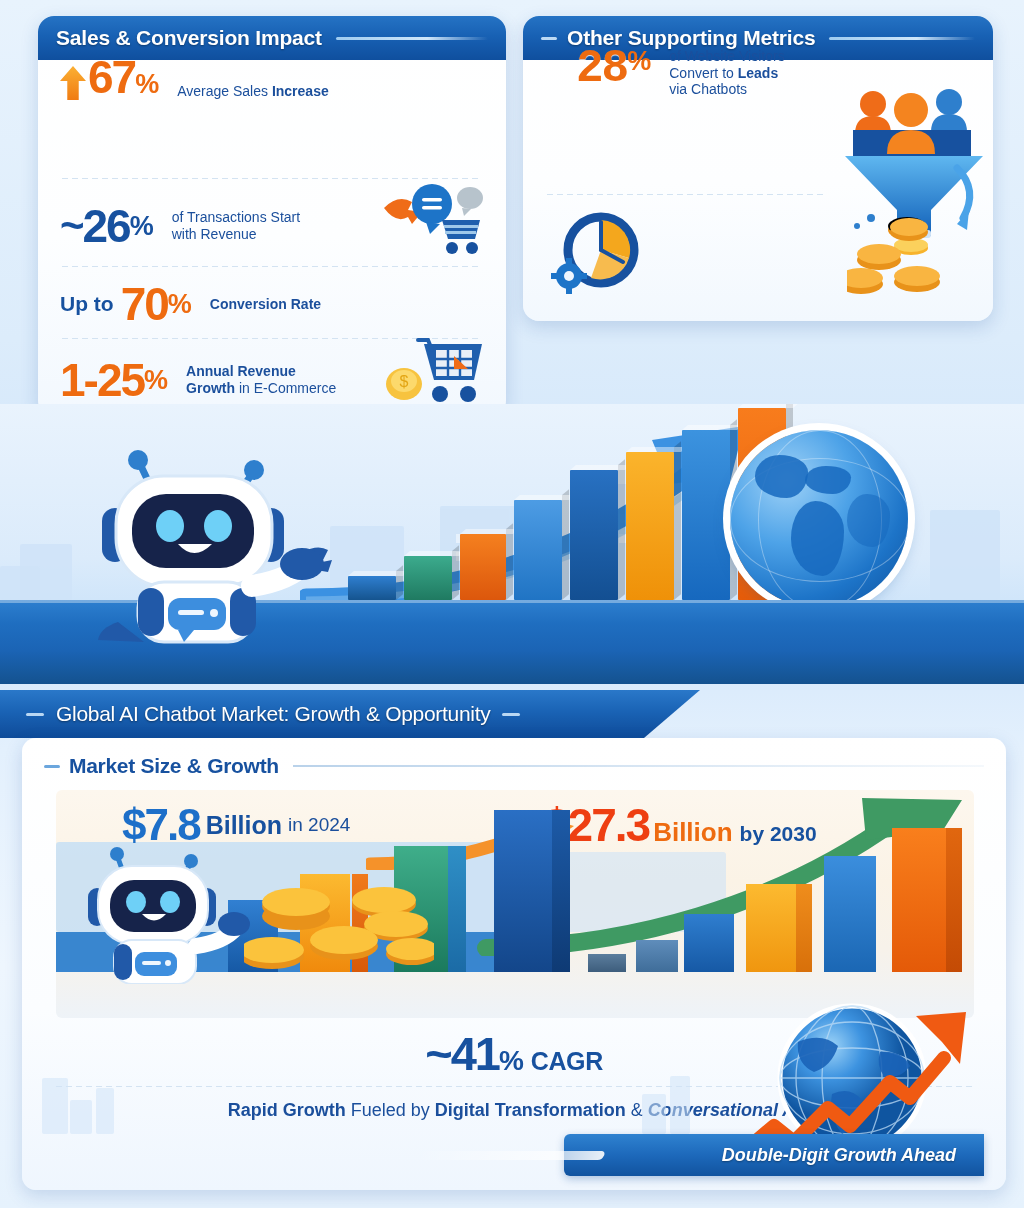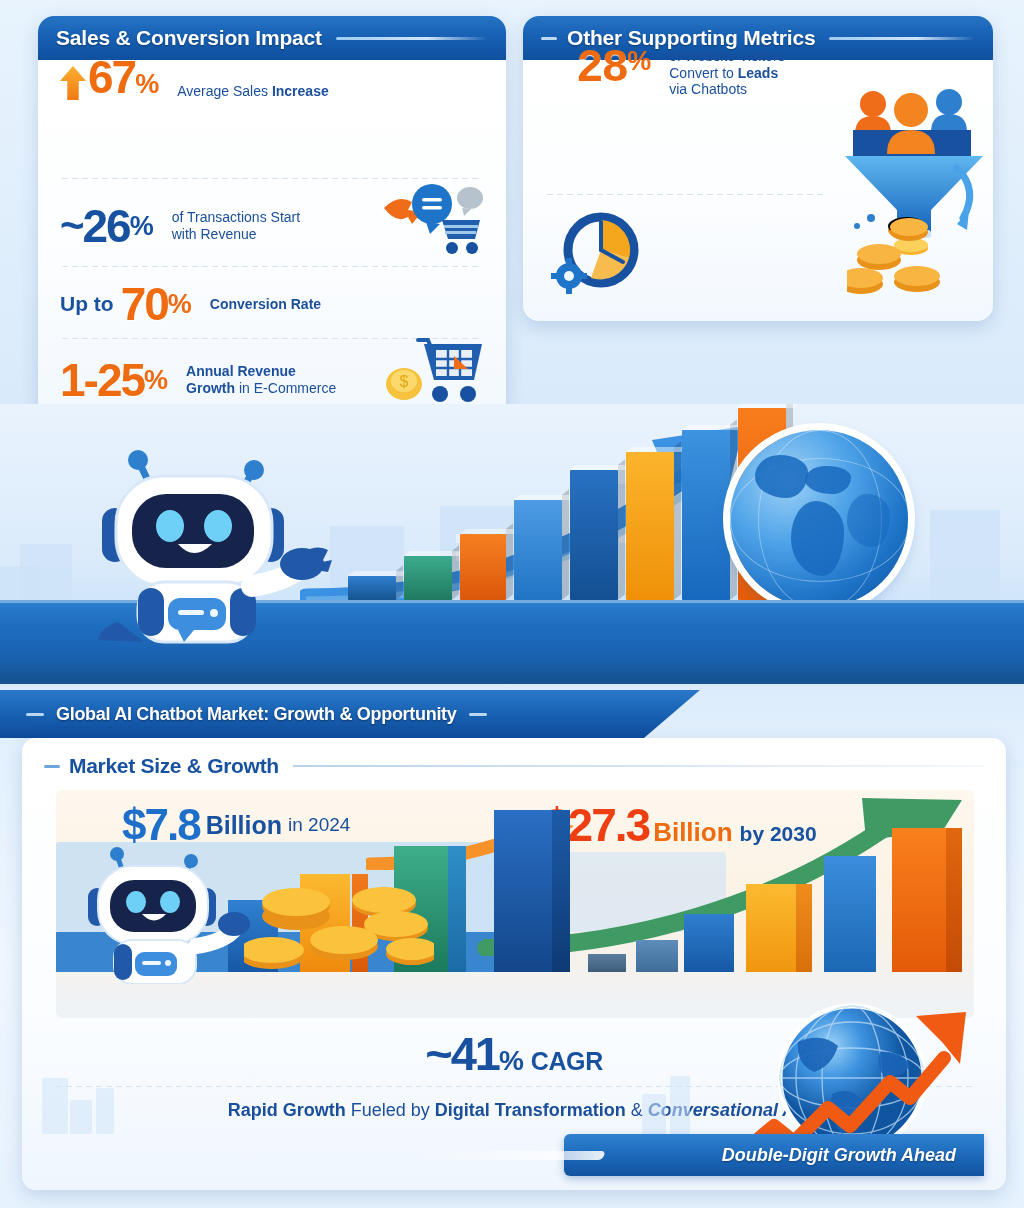--- a/index.html
+++ b/index.html
@@ -84,21 +84,21 @@
   .globe .meridian{position:absolute;border:1px solid rgba(255,255,255,.33);border-radius:50%;}
   .globe .land{position:absolute;background:#1668be;opacity:.85;border-radius:46% 54% 40% 60%/50% 40% 60% 50%;}
 
   
   #ribbon{position:absolute;left:0;top:690px;width:700px;height:48px;
     background:linear-gradient(180deg,#2a78c9 0%,#1a63b5 45%,#0e4b99 100%);
     display:flex;align-items:center;padding-left:26px;box-sizing:border-box;
     clip-path:polygon(0 0,100% 0,92% 100%,0 100%);
     box-shadow:0 4px 10px rgba(13,75,153,.3);}
   #ribbon .dash{width:18px;height:3px;background:#b9d7f3;border-radius:2px;margin-right:12px;}
-  #ribbon .ttl{color:#fff;font-size:18px;font-weight:bold;letter-spacing:-.3px;text-shadow:0 1px 2px rgba(0,0,0,.4);}
+  #ribbon .ttl{color:#fff;font-size:21px;font-weight:normal;letter-spacing:-.3px;text-shadow:0 1px 2px rgba(0,0,0,.4);}
   #ribbon .dash2{width:18px;height:3px;background:#b9d7f3;border-radius:2px;margin-left:12px;}
 
   #bottomPanel{position:absolute;left:22px;top:738px;width:984px;height:452px;border-radius:14px;overflow:hidden;
     background:linear-gradient(180deg,#ffffff 0%,#fbfdff 60%,#eff6fe 100%);
     box-shadow:0 6px 18px rgba(26,79,156,.18);}
   .sub-head{display:flex;align-items:center;padding:16px 0 0 22px;}
   .sub-head .dash{width:16px;height:3px;background:#6ba6dd;border-radius:2px;margin-right:9px;}
   .sub-head .ttl{color:#17519f;font-size:21px;font-weight:bold;letter-spacing:-.3px;}
   .sub-head .rule{flex:1;height:2px;margin:0 22px 0 14px;background:linear-gradient(90deg,#b9d2ea,rgba(185,210,234,.15));}
 

